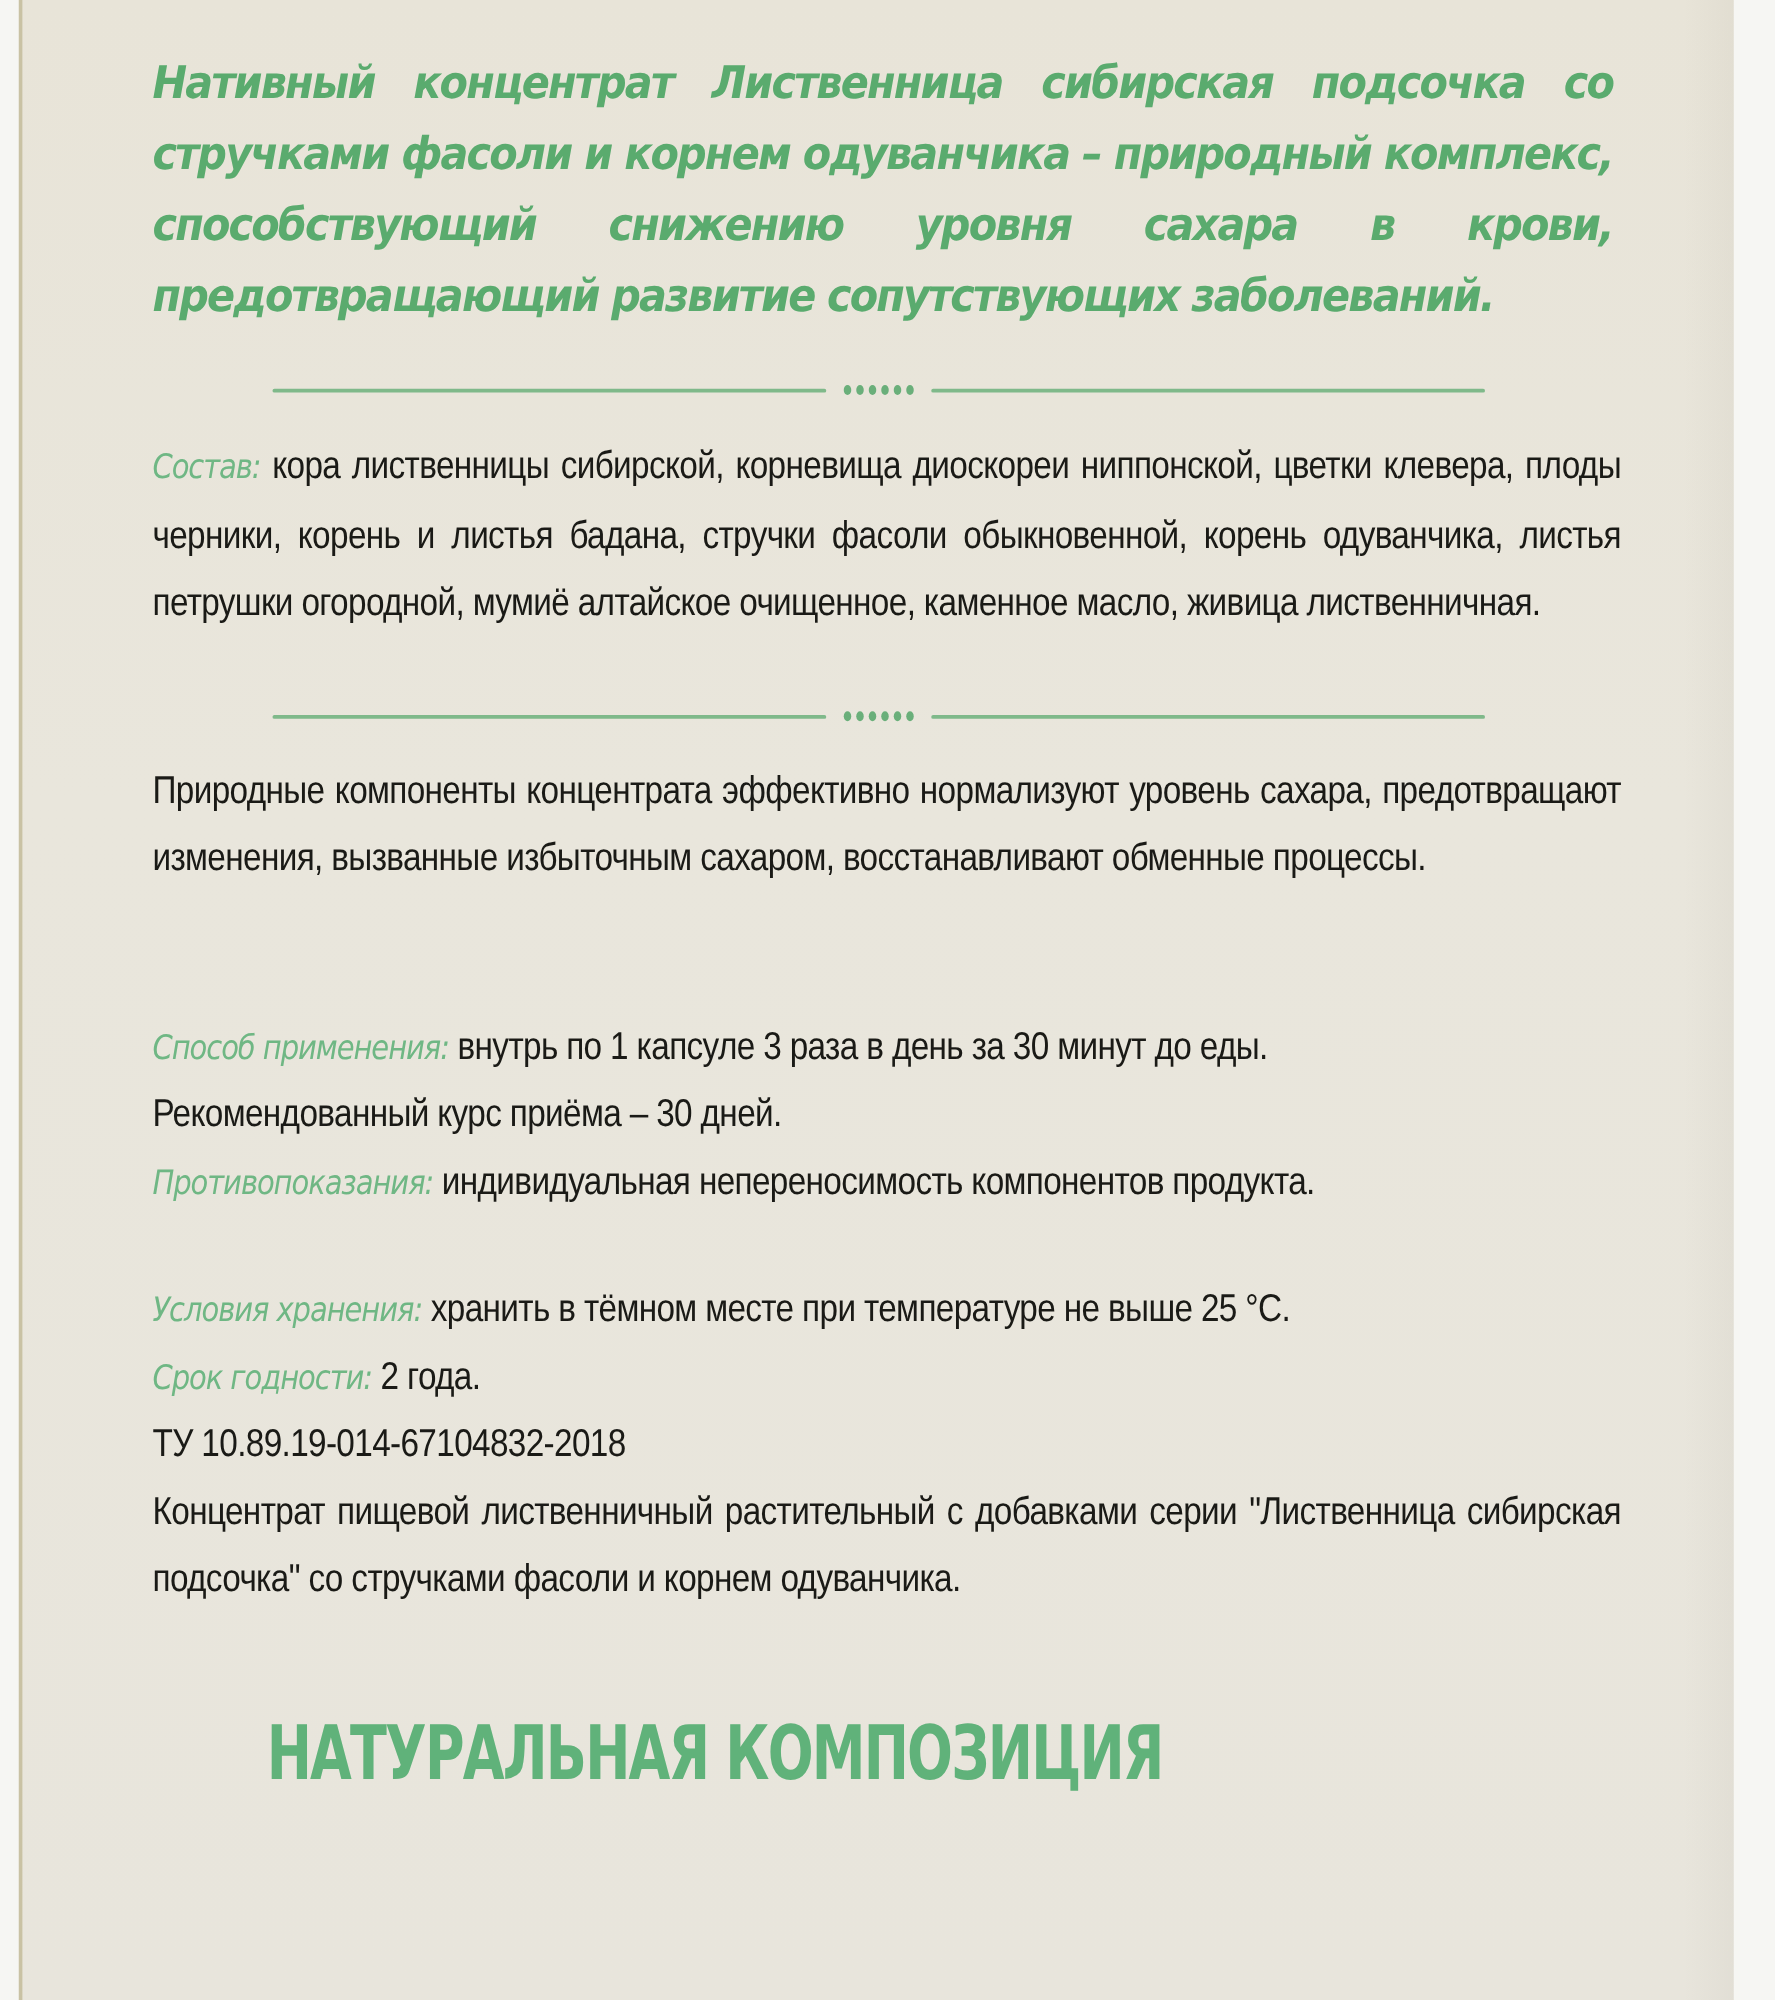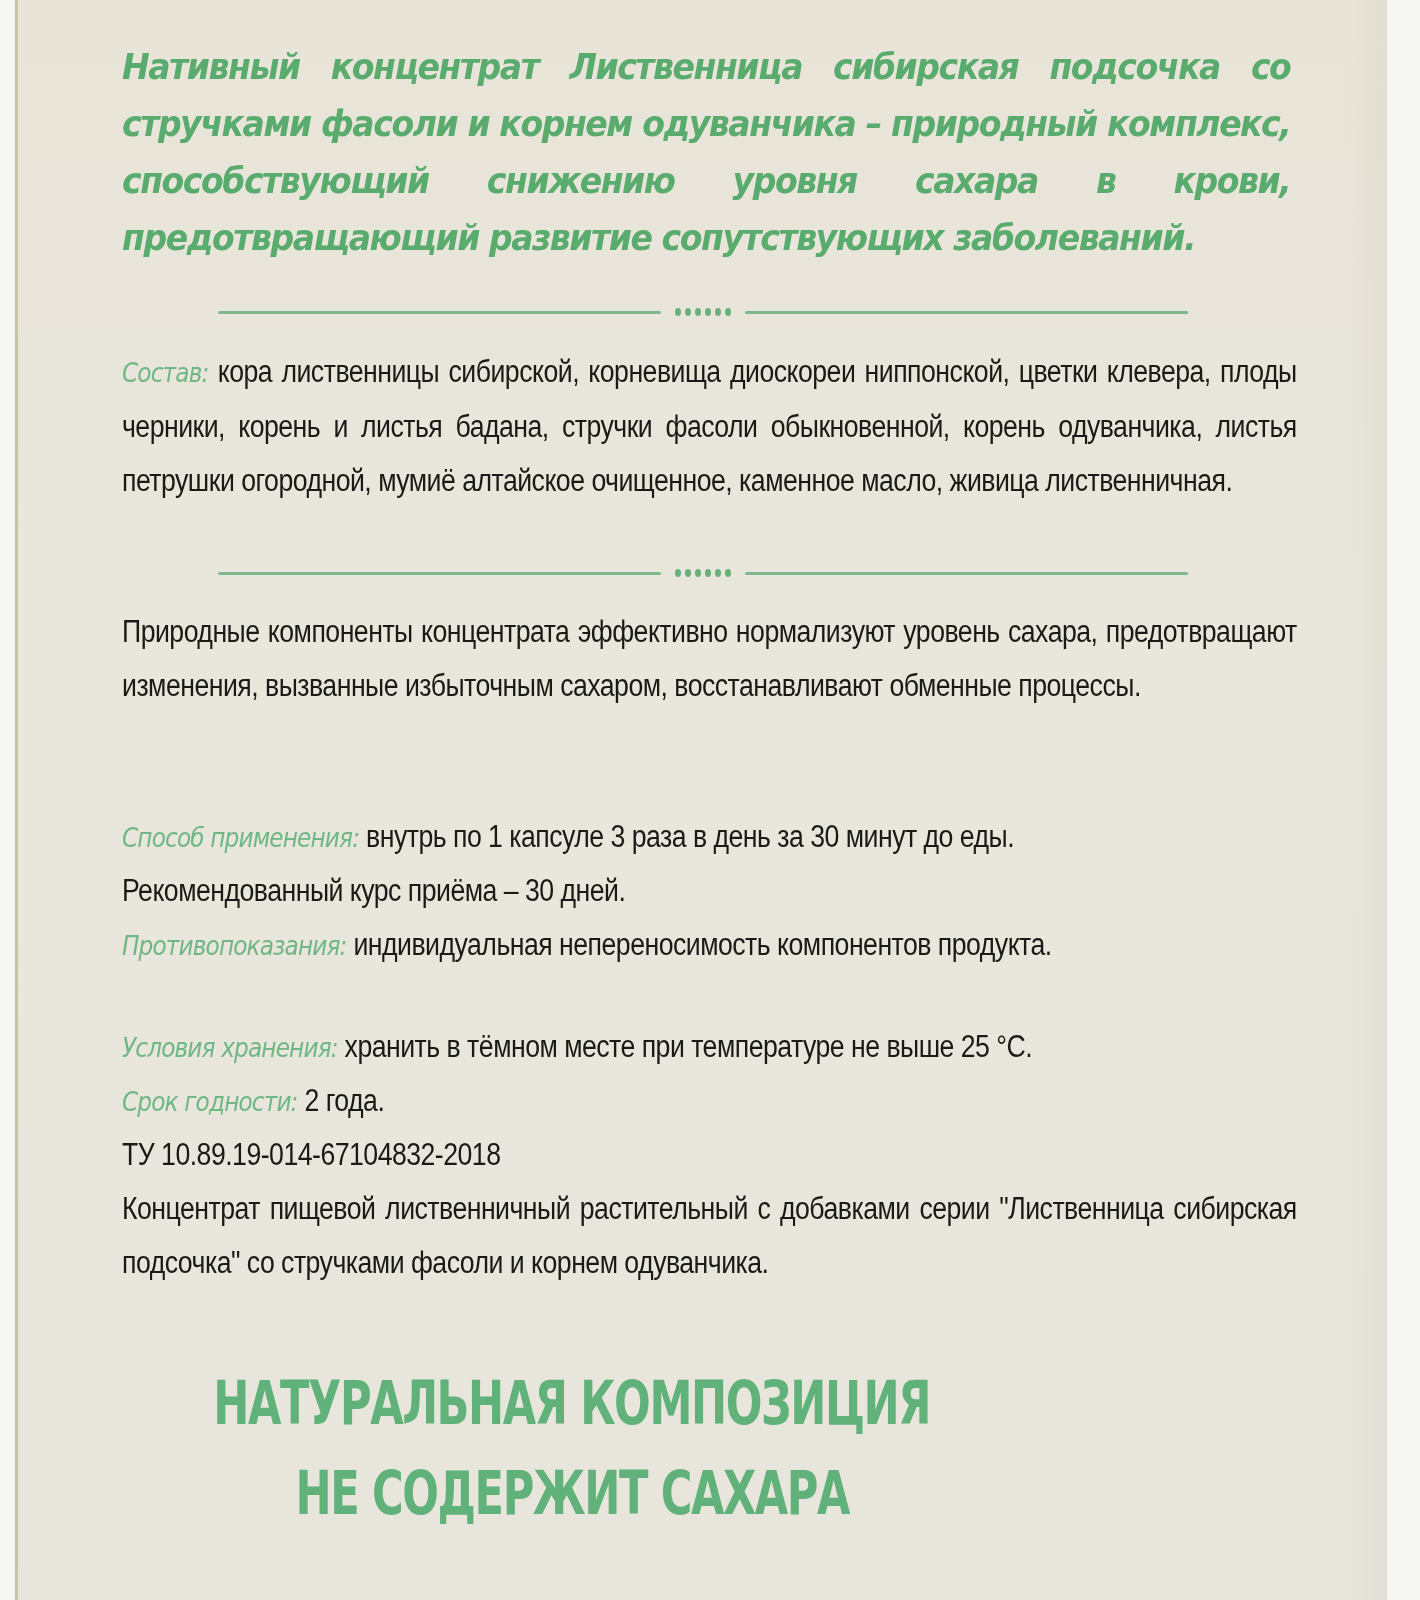--- a/index.html
+++ b/index.html
@@ -178,14 +178,13 @@
 
   <p class="line-block" style="top:1020px;"><span class="label">Условия хранения:</span><span> хранить в тёмном месте при температуре не выше 25 °С.</span></p>
 
   <p class="line-block" style="top:1074px;"><span class="label">Срок годности:</span><span>  2 года.</span></p>
 
   <p class="line-block" style="top:1128px;">ТУ 10.89.19-014-67104832-2018</p>
 
   <p class="body-text" style="top:1182px;">Концентрат пищевой лиственничный растительный с добавками серии "Лиственница сибирская подсочка" со стручками фасоли и корнем одуванчика.</p>
 
   <p class="slogan" style="top:1368px;"><span>НАТУРАЛЬНАЯ КОМПОЗИЦИЯ</span></p>
-  <p class="slogan" style="top:1458px;"><span>НЕ СОДЕРЖИТ САХАРА</span></p>
 </div>
 
 </body></html>

